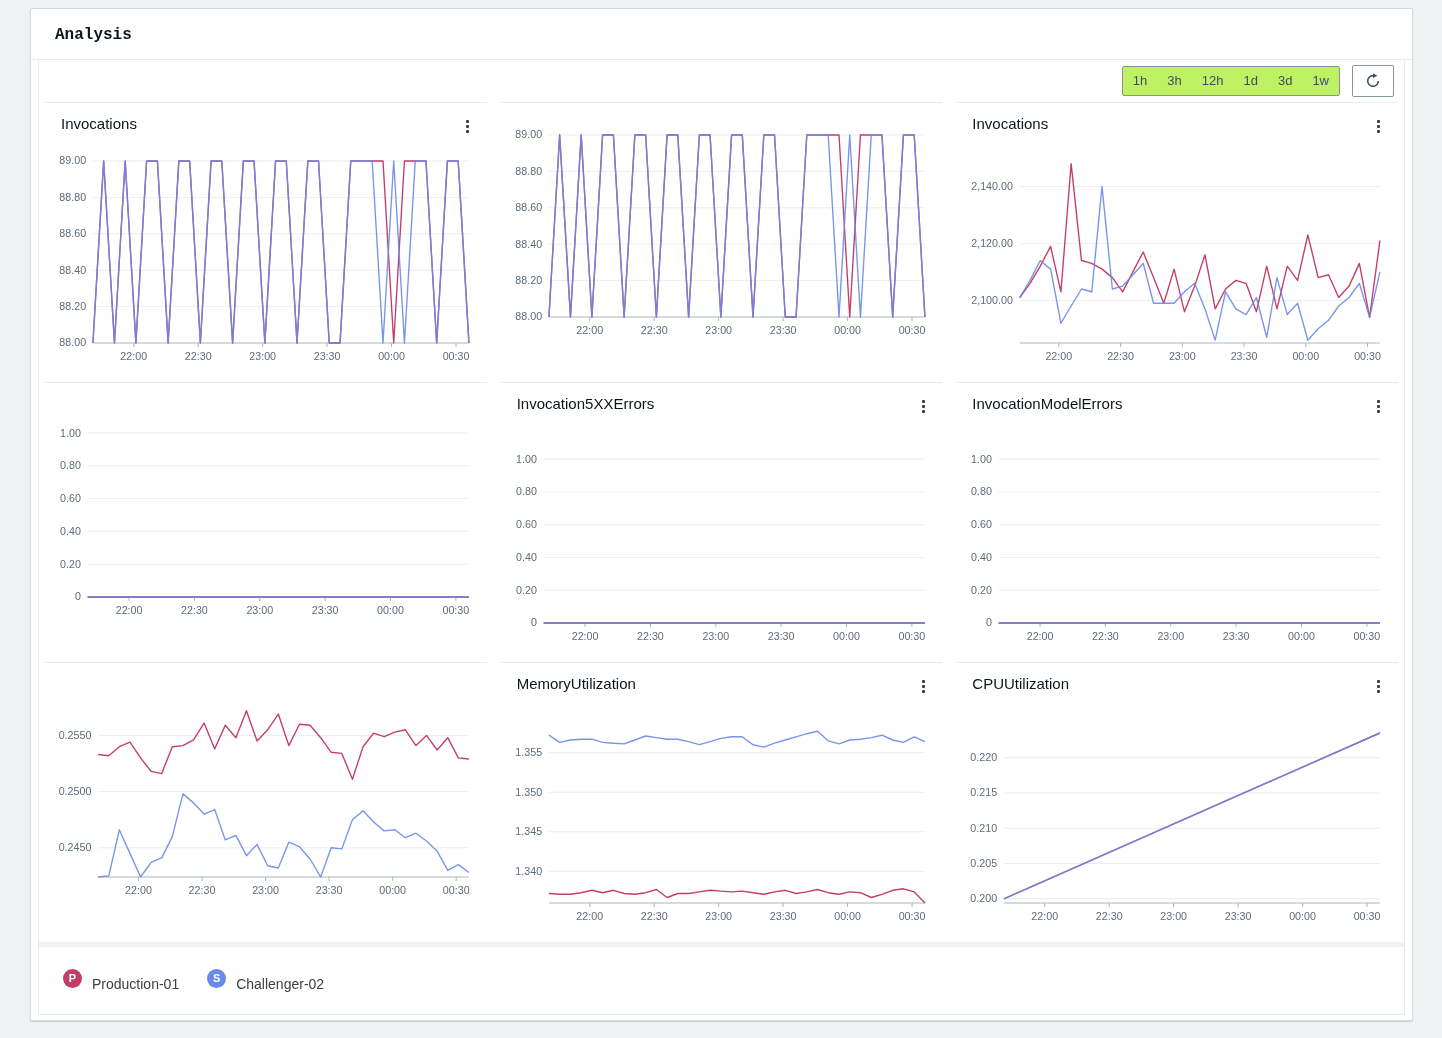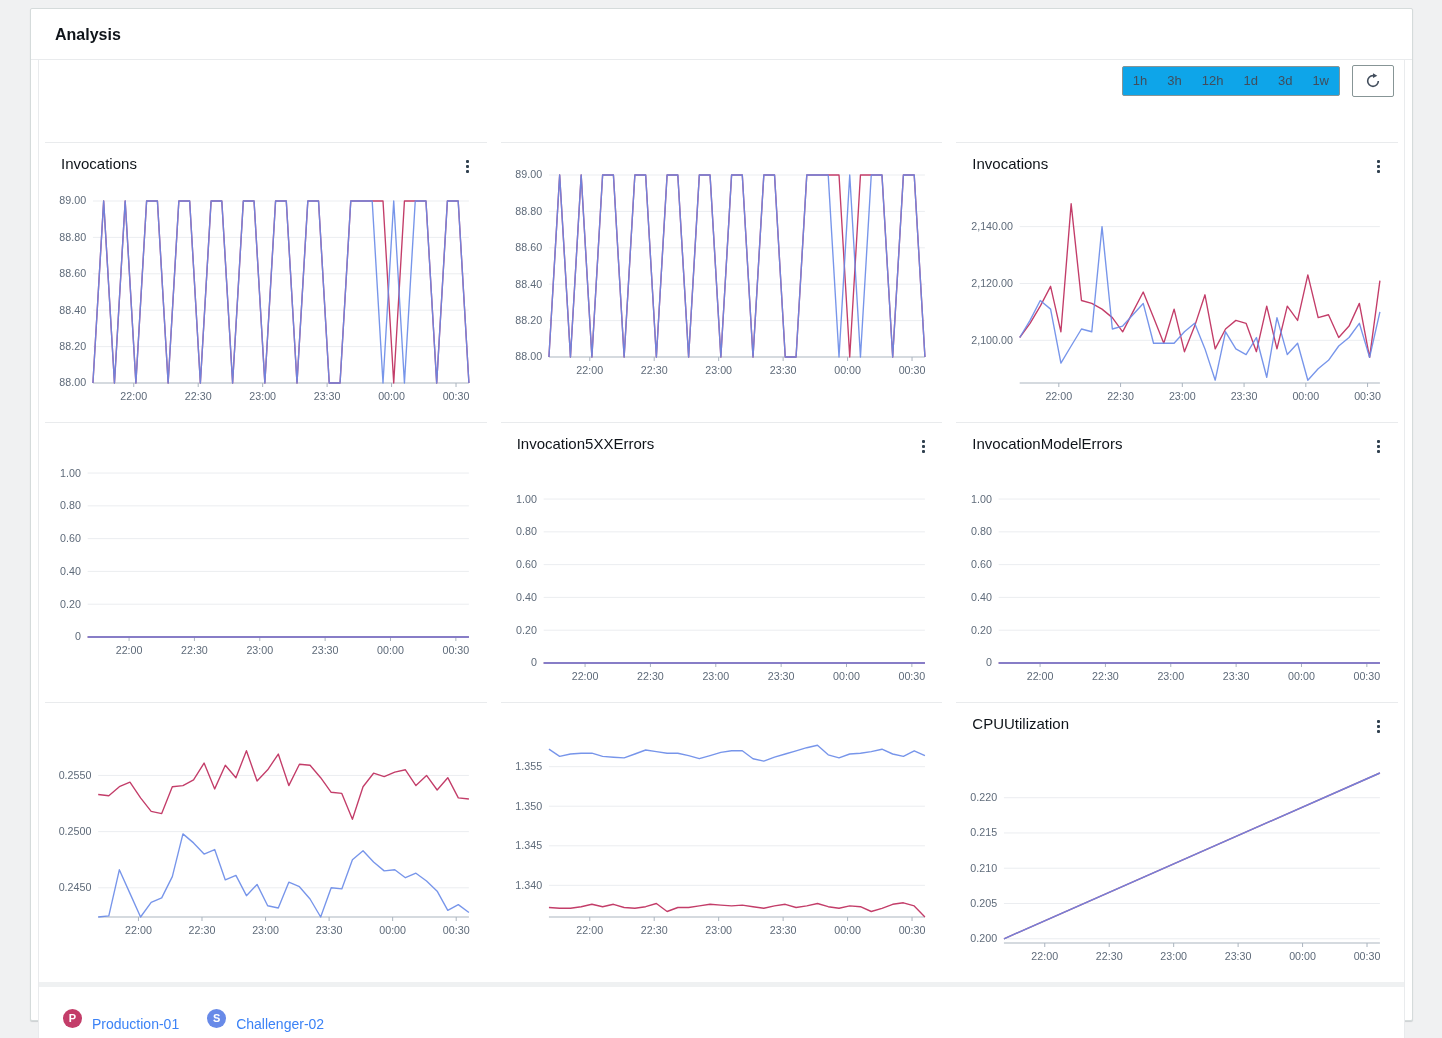--- a/index.html
+++ b/index.html
@@ -15,55 +15,55 @@
     height:1013px;
     background:#ffffff;
     border:1px solid #d5dbdb;
     border-radius:2px;
     box-shadow:0 1px 1px rgba(0,28,36,.15);
     display:flex; flex-direction:column;
   }
   .panel-header {
     padding:17px 24px 15px;
     border-bottom:1px solid #e9ebed;
+    font-family:Liberation Mono, monospace;
   }
   .panel-header h1 { font-size:16px; font-weight:700; color:#0f141a; }
   .board-panel {
     margin:0 7px;
     border:1px solid #e9ebed;
     border-top:none;
     flex:0 0 auto;
     background:#fff;
   }
   .toolbar {
     height:42px;
     display:flex; align-items:center; justify-content:flex-end;
     gap:12px; padding:0 10px;
   }
   .time-range {
     display:flex; align-items:center;
     border:1px solid #879596; border-radius:2px;
-    height:30px; background:#0ea5e9;
+    height:30px; background:#bef264;
   }
   .time-range .tr-item {
     padding:0 10px; font-size:13px; font-weight:500; color:#414d5c;
     cursor:pointer; line-height:28px;
   }
   .btn-refresh {
     width:42px; height:32px;
     border:1px solid #879596; border-radius:2px;
     background:#fff; display:flex; align-items:center; justify-content:center;
     cursor:pointer;
   }
   .charts-grid {
     display:grid;
     grid-template-columns:repeat(3,1fr);
     column-gap:14px;
     padding:0 6px;
-    margin-top:40px;
   }
   .widget {
     border-top:1px solid #e9ebed;
     padding:12px 8px 8px 8px;
     height:280px;
   }
   .widget-head {
     display:flex; align-items:flex-start; justify-content:space-between;
     padding:0 2px 2px 8px; height:26px;
   }
@@ -80,21 +80,21 @@
   .legend-row {
     padding:17px 24px 22px;
     display:flex; align-items:center; gap:28px;
   }
   .legend-item { display:flex; align-items:center; gap:10px; cursor:pointer; }
   .legend-dot {
     width:19px; height:19px; border-radius:50%;
     color:#fff; font-size:11px; font-weight:700;
     display:flex; align-items:center; justify-content:center;
   }
-  .legend-label { font-size:14px; color:#3b82f6;margin-top:12px; }
+  .legend-label { font-size:14px; color:#404040;margin-top:12px; }
 </style>
 </head>
 <body>
 
 <div class="page-card">
 
   <div class="panel-header">
     <h1>Analysis</h1>
   </div>
 
@@ -348,20 +348,28 @@
             <text x="283.4594285714286" y="219" text-anchor="middle" fill="#5f6b7a" font-size="11">23:30</text>
             <line x1="348.70514285714285" y1="202" x2="348.70514285714285" y2="206" stroke="#aab4be" stroke-width="1"></line>
             <text x="348.70514285714285" y="219" text-anchor="middle" fill="#5f6b7a" font-size="11">00:00</text>
             <line x1="413.9508571428572" y1="202" x2="413.9508571428572" y2="206" stroke="#aab4be" stroke-width="1"></line>
             <text x="413.9508571428572" y="219" text-anchor="middle" fill="#5f6b7a" font-size="11">00:30</text>
             <polyline points="46.4,79.5 57.3,80.7 68.1,71.7 79.0,67.2 89.9,82.9 100.8,96.4 111.6,98.6 122.5,71.7 133.4,70.6 144.3,64.9 155.1,48.1 166.0,73.9 176.9,50.3 187.8,62.7 198.6,35.7 209.5,66.1 220.4,54.8 231.3,39.1 242.1,70.6 253.0,49.2 263.9,50.3 274.8,62.7 285.6,77.3 296.5,78.4 307.4,104.3 318.3,71.7 329.1,58.2 340.0,61.6 350.9,57.1 361.8,54.8 372.6,70.6 383.5,60.4 394.4,75.0 405.3,62.7 416.1,82.9 427.0,84.0" fill="none" stroke="#c33d69" stroke-width="1.4" stroke-linejoin="round" stroke-opacity="1"></polyline>
             <polyline points="46.4,202.0 57.3,200.9 68.1,154.8 79.0,178.4 89.9,202.0 100.8,187.4 111.6,182.9 122.5,161.6 133.4,118.9 144.3,127.9 155.1,139.1 166.0,134.6 176.9,164.9 187.8,160.4 198.6,180.7 209.5,169.4 220.4,190.8 231.3,193.0 242.1,167.2 253.0,171.7 263.9,184.0 274.8,202.0 285.6,172.8 296.5,173.9 307.4,144.7 318.3,135.7 329.1,147.0 340.0,155.9 350.9,154.8 361.8,162.7 372.6,158.2 383.5,166.0 394.4,176.2 405.3,195.3 416.1,189.6 427.0,197.5" fill="none" stroke="#688ae8" stroke-width="1.4" stroke-linejoin="round" stroke-opacity="0.9"></polyline>
           </svg>
       </div>
       <div class="widget">
+        <div class="widget-head">
+          <span class="widget-title">MemoryUtilization</span>
+          <button class="kebab">
+              <i></i>
+              <i></i>
+              <i></i>
+            </button>
+        </div>
         <svg class="chart-svg" viewBox="0 0 437 236" preserveAspectRatio="none">
             <line x1="41" y1="170.34782608695636" x2="427" y2="170.34782608695636" stroke="#ebedf0" stroke-width="1"></line>
             <text x="34" y="173.84782608695636" text-anchor="end" fill="#5f6b7a" font-size="11">1.340</text>
             <line x1="41" y1="130.7826086956527" x2="427" y2="130.7826086956527" stroke="#ebedf0" stroke-width="1"></line>
             <text x="34" y="134.2826086956527" text-anchor="end" fill="#5f6b7a" font-size="11">1.345</text>
             <line x1="41" y1="91.21739130434729" x2="427" y2="91.21739130434729" stroke="#ebedf0" stroke-width="1"></line>
             <text x="34" y="94.71739130434729" text-anchor="end" fill="#5f6b7a" font-size="11">1.350</text>
             <line x1="41" y1="51.65217391304364" x2="427" y2="51.65217391304364" stroke="#ebedf0" stroke-width="1"></line>
             <text x="34" y="55.15217391304364" text-anchor="end" fill="#5f6b7a" font-size="11">1.355</text>
             <line x1="41" y1="202" x2="427" y2="202" stroke="#aab4be" stroke-width="1"></line>

